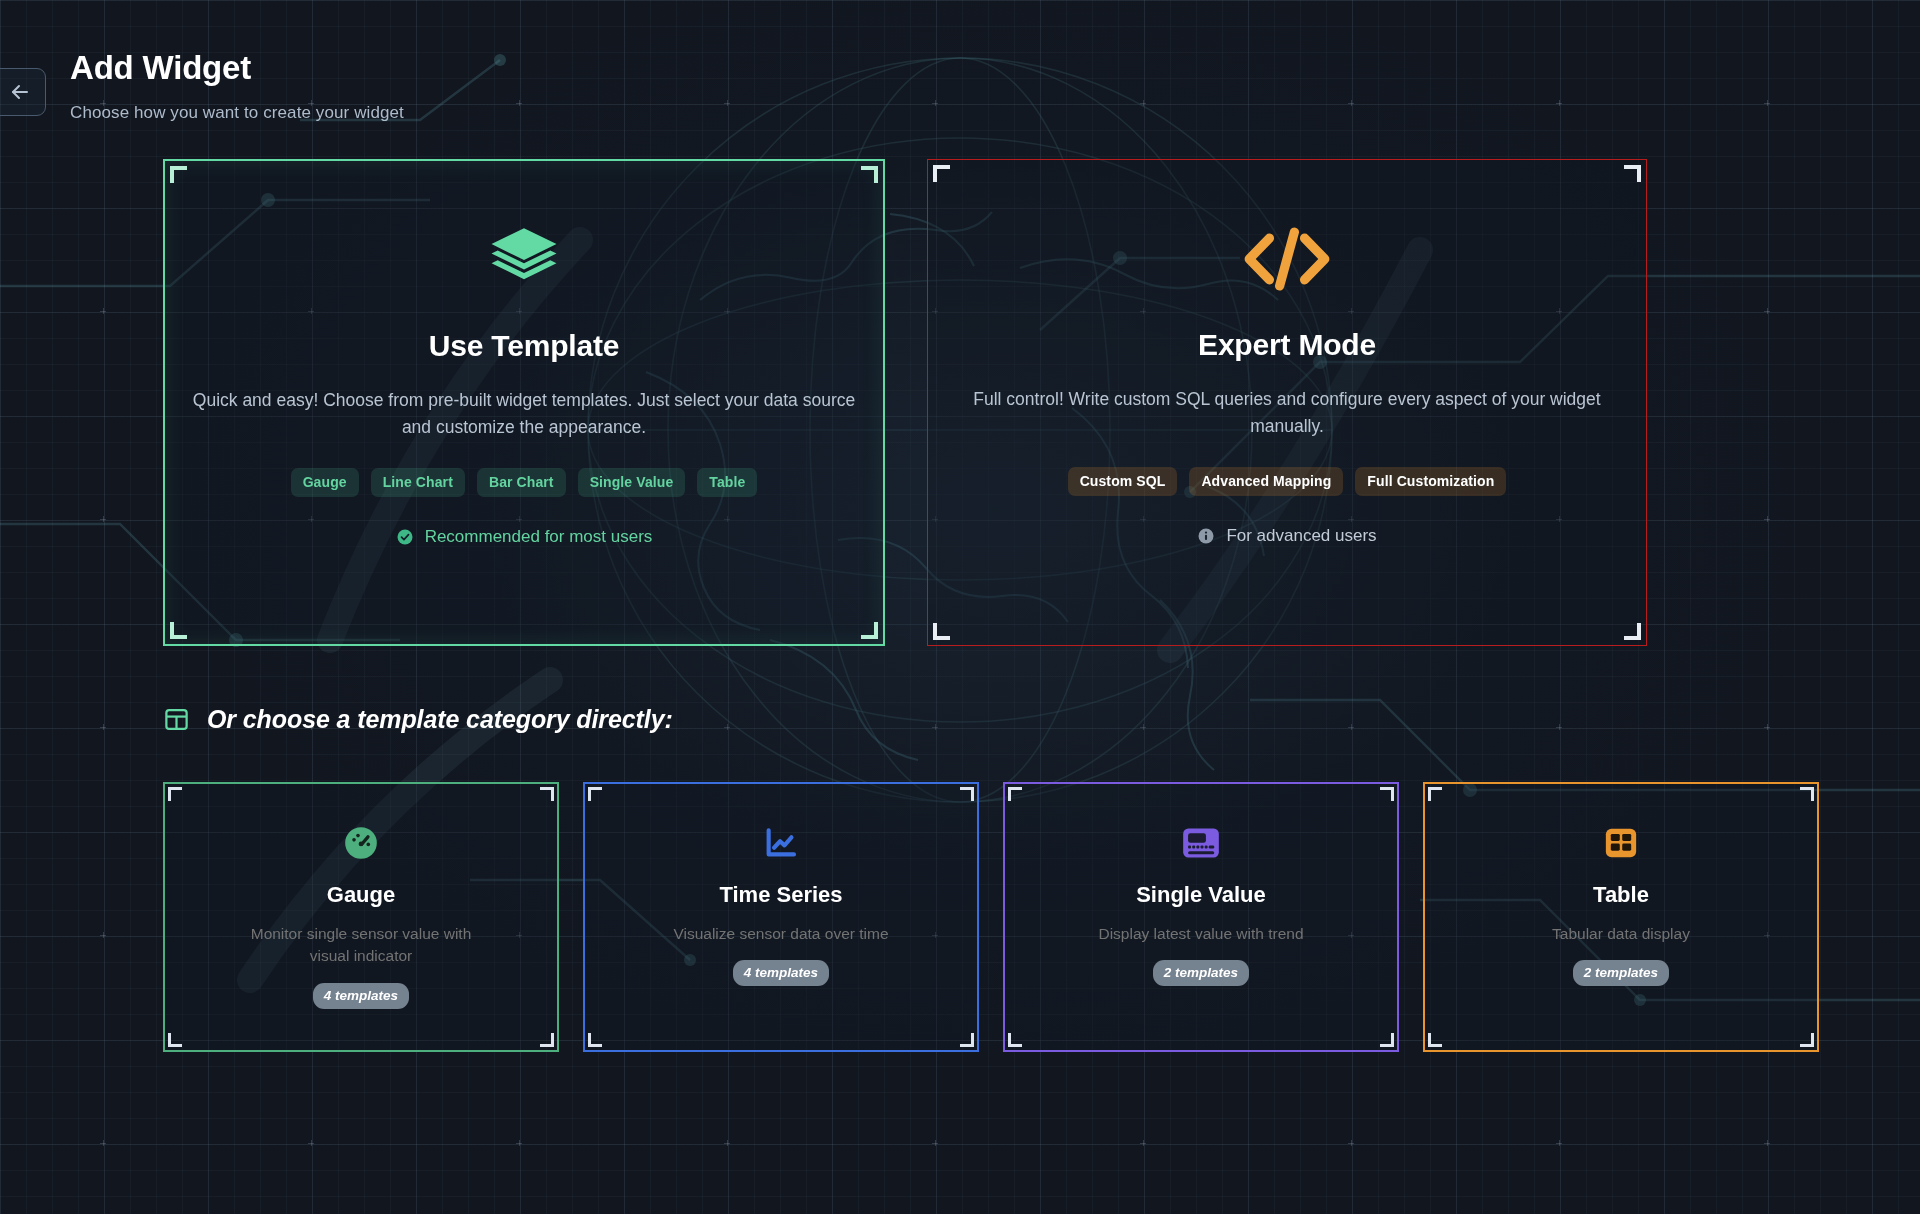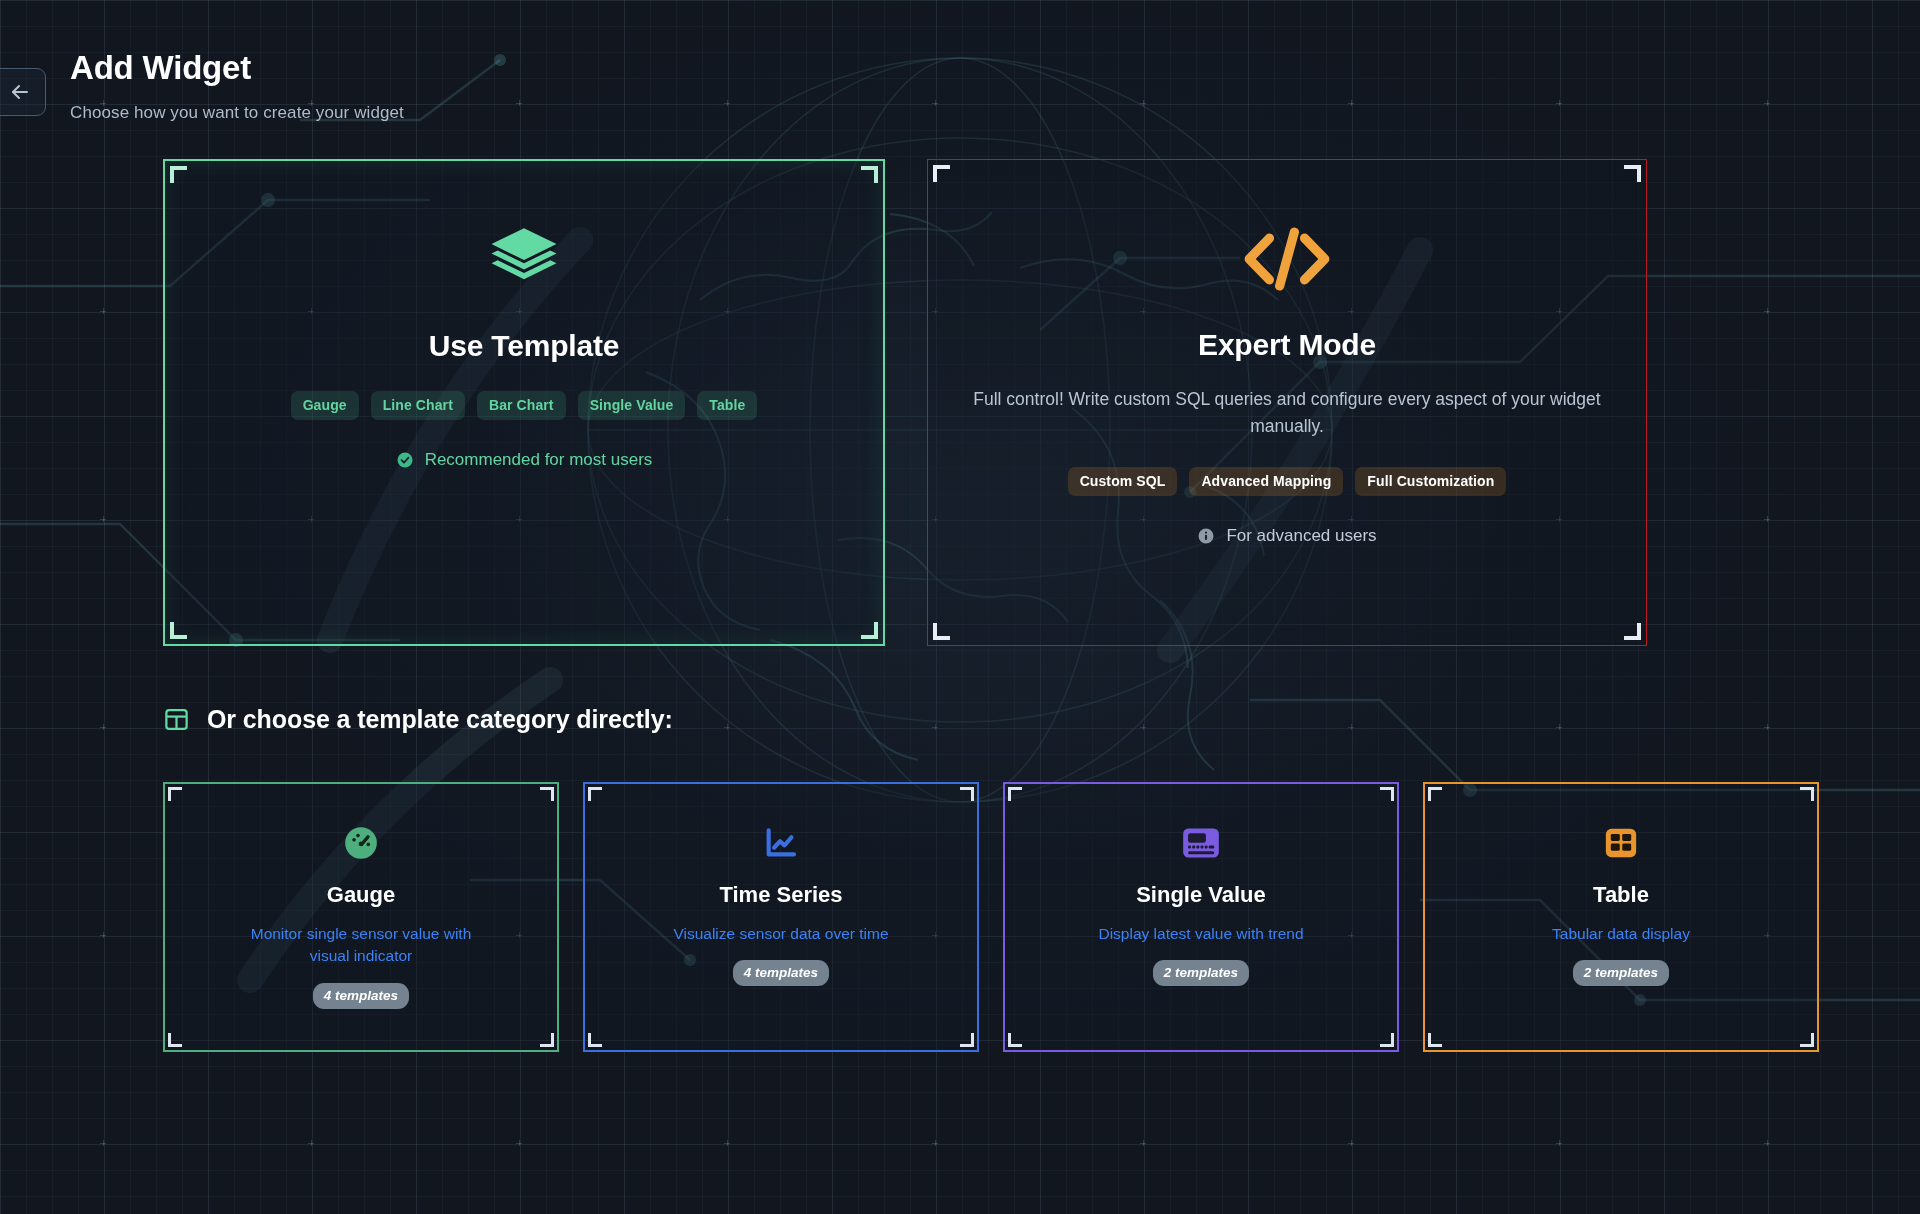--- a/index.html
+++ b/index.html
@@ -219,20 +219,21 @@
     top: 705px;
     display: flex;
     align-items: center;
     gap: 17px;
   }
   .cat-heading .label {
     font-size: 25px;
     font-weight: bold;
     color: #ffffff;
     letter-spacing: -0.1px;
+    font-style: italic;
   }
   .cat-heading svg { display: block; }
 
   .cat-row {
     position: absolute;
     left: 163px;
     top: 782px;
     width: 1656px;
     height: 270px;
     display: flex;
@@ -268,21 +269,21 @@
     font-weight: bold;
     color: #ffffff;
   }
 
   .cat-desc {
     margin-top: 15px;
     width: 260px;
     text-align: center;
     font-size: 15.5px;
     line-height: 1.45;
-    color: #3b82f6;
+    color: #737373;
   }
 
   .cat-badge {
     margin-top: 15px;
     background: #75828f;
     color: #ffffff;
     font-size: 13.5px;
     font-weight: bold;
     padding: 5px 11px 6px;
     border-radius: 11px;
@@ -373,20 +374,21 @@
 
       <div class="mode-icon">
         <svg width="78" height="78" viewBox="0 0 24 24" fill="#63d9a4">
           <path d="M12 2.2 22 7.1 12 12 2 7.1z"></path>
           <path d="M12 13.0 20.1 9.05 22 10 12 14.9 2 10 3.9 9.05z"></path>
           <path d="M12 16.0 20.1 12.05 22 13 12 17.9 2 13 3.9 12.05z"></path>
         </svg>
       </div>
 
       <div class="mode-title">Use Template</div>
+      <div class="mode-desc">Quick and easy! Choose from pre-built widget templates. Just select your data source and customize the appearance.</div>
 
       <div class="pill-row">
         <span class="pill green">Gauge</span>
         <span class="pill green">Line Chart</span>
         <span class="pill green">Bar Chart</span>
         <span class="pill green">Single Value</span>
         <span class="pill green">Table</span>
       </div>
 
       <div class="mode-footnote green">

